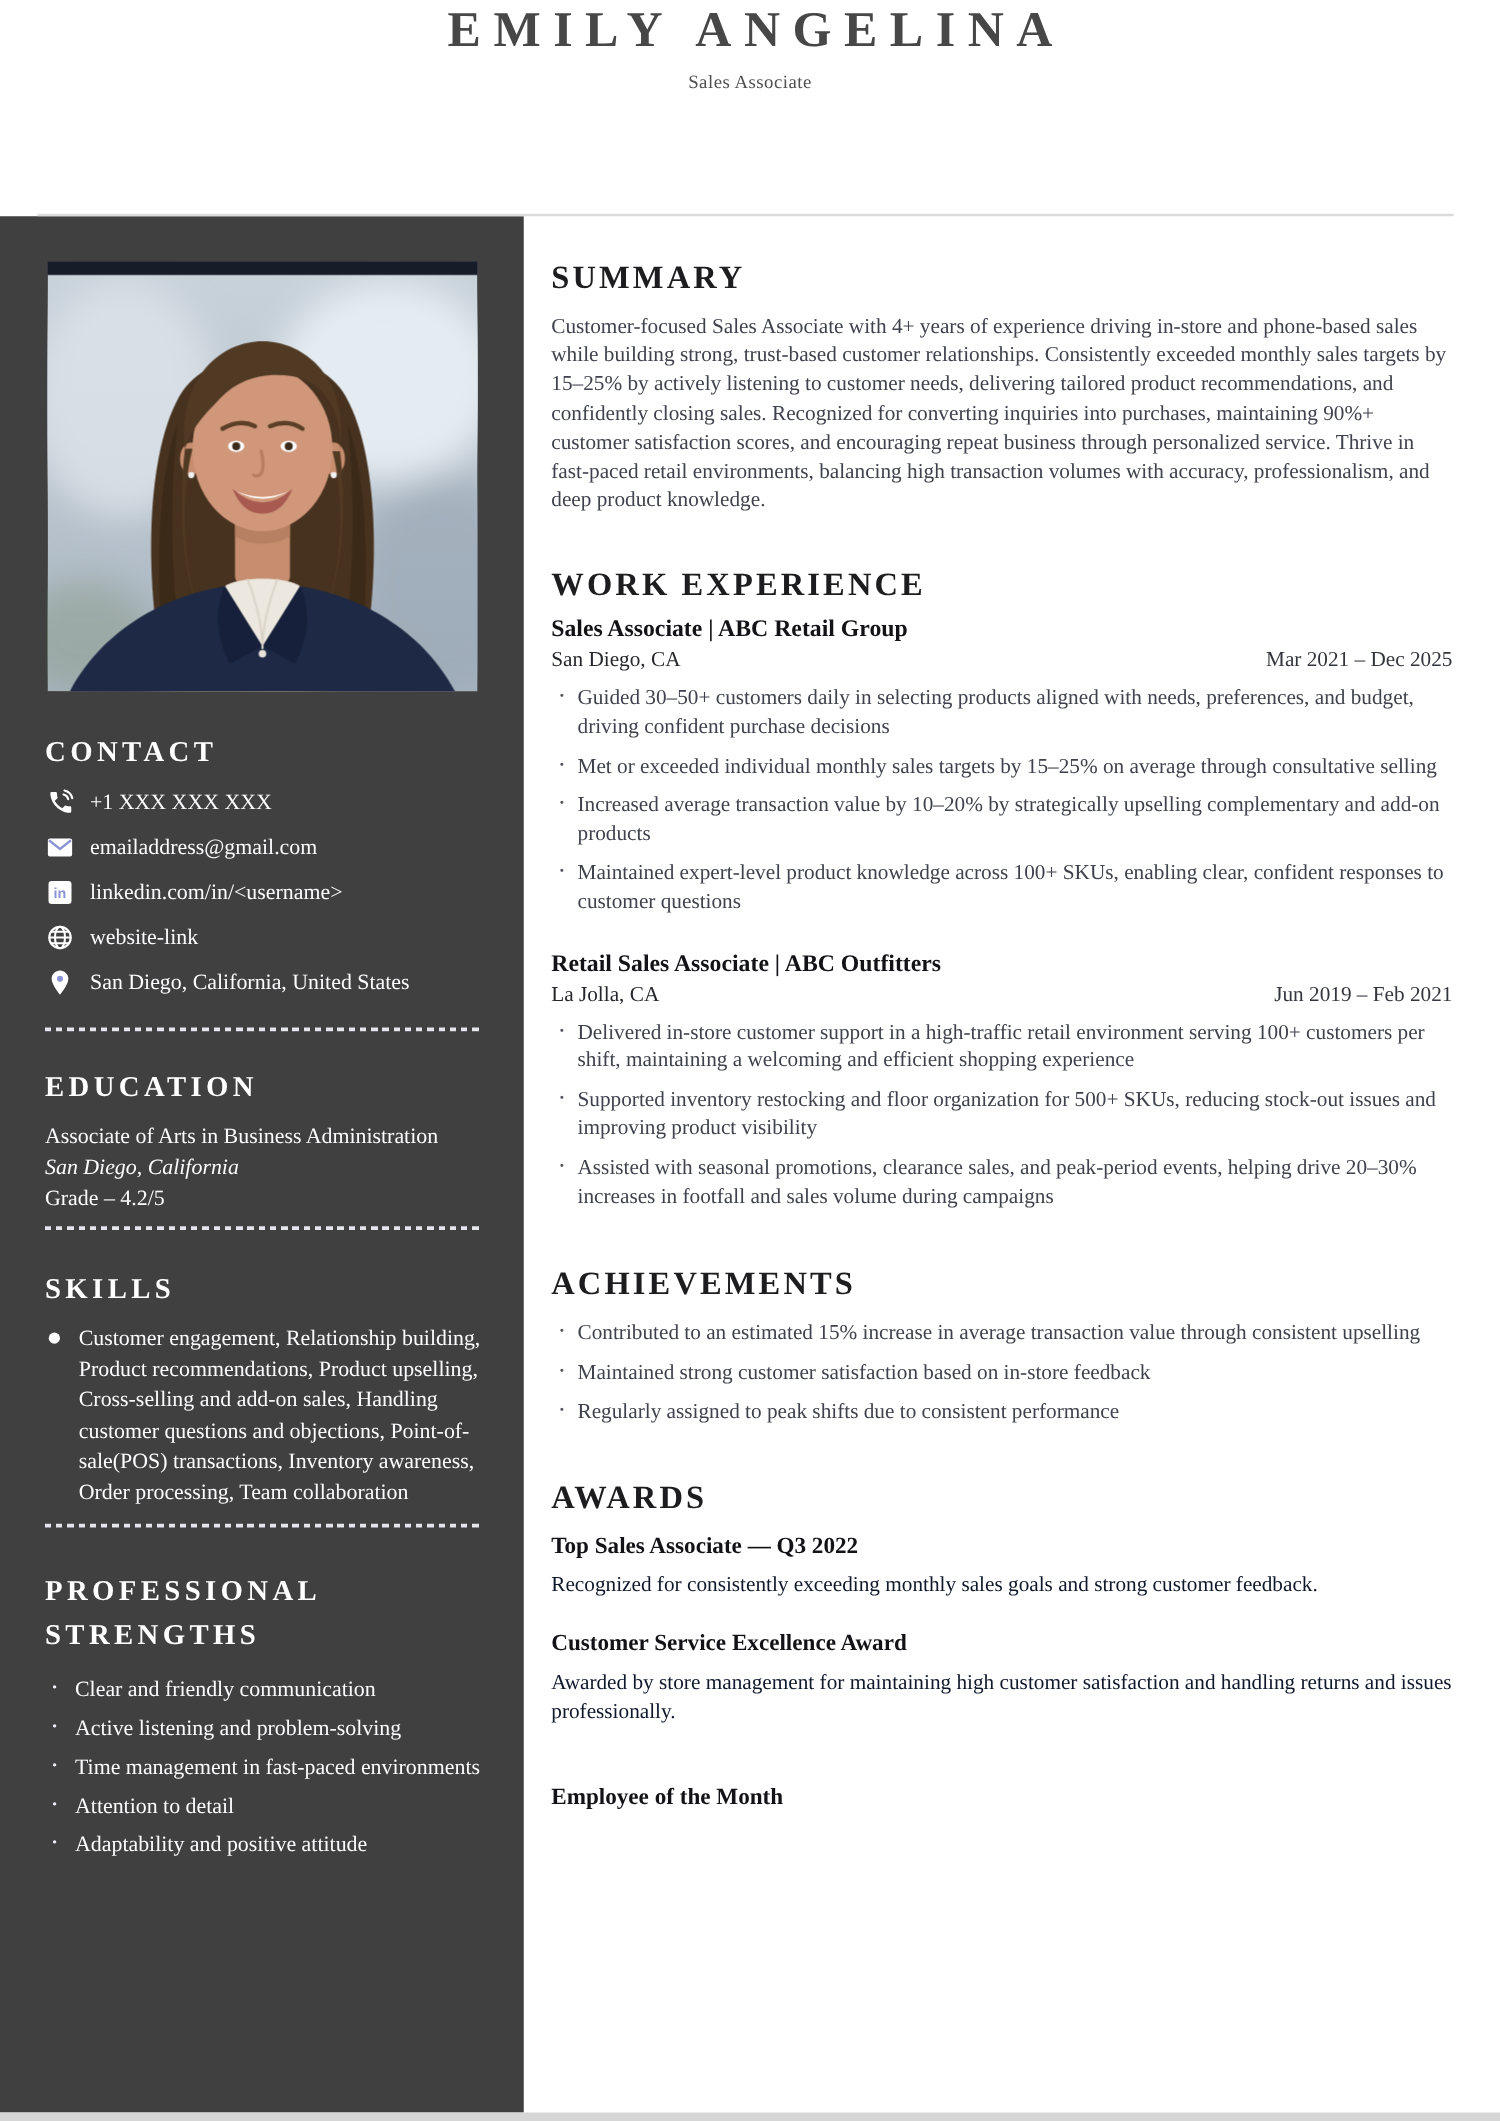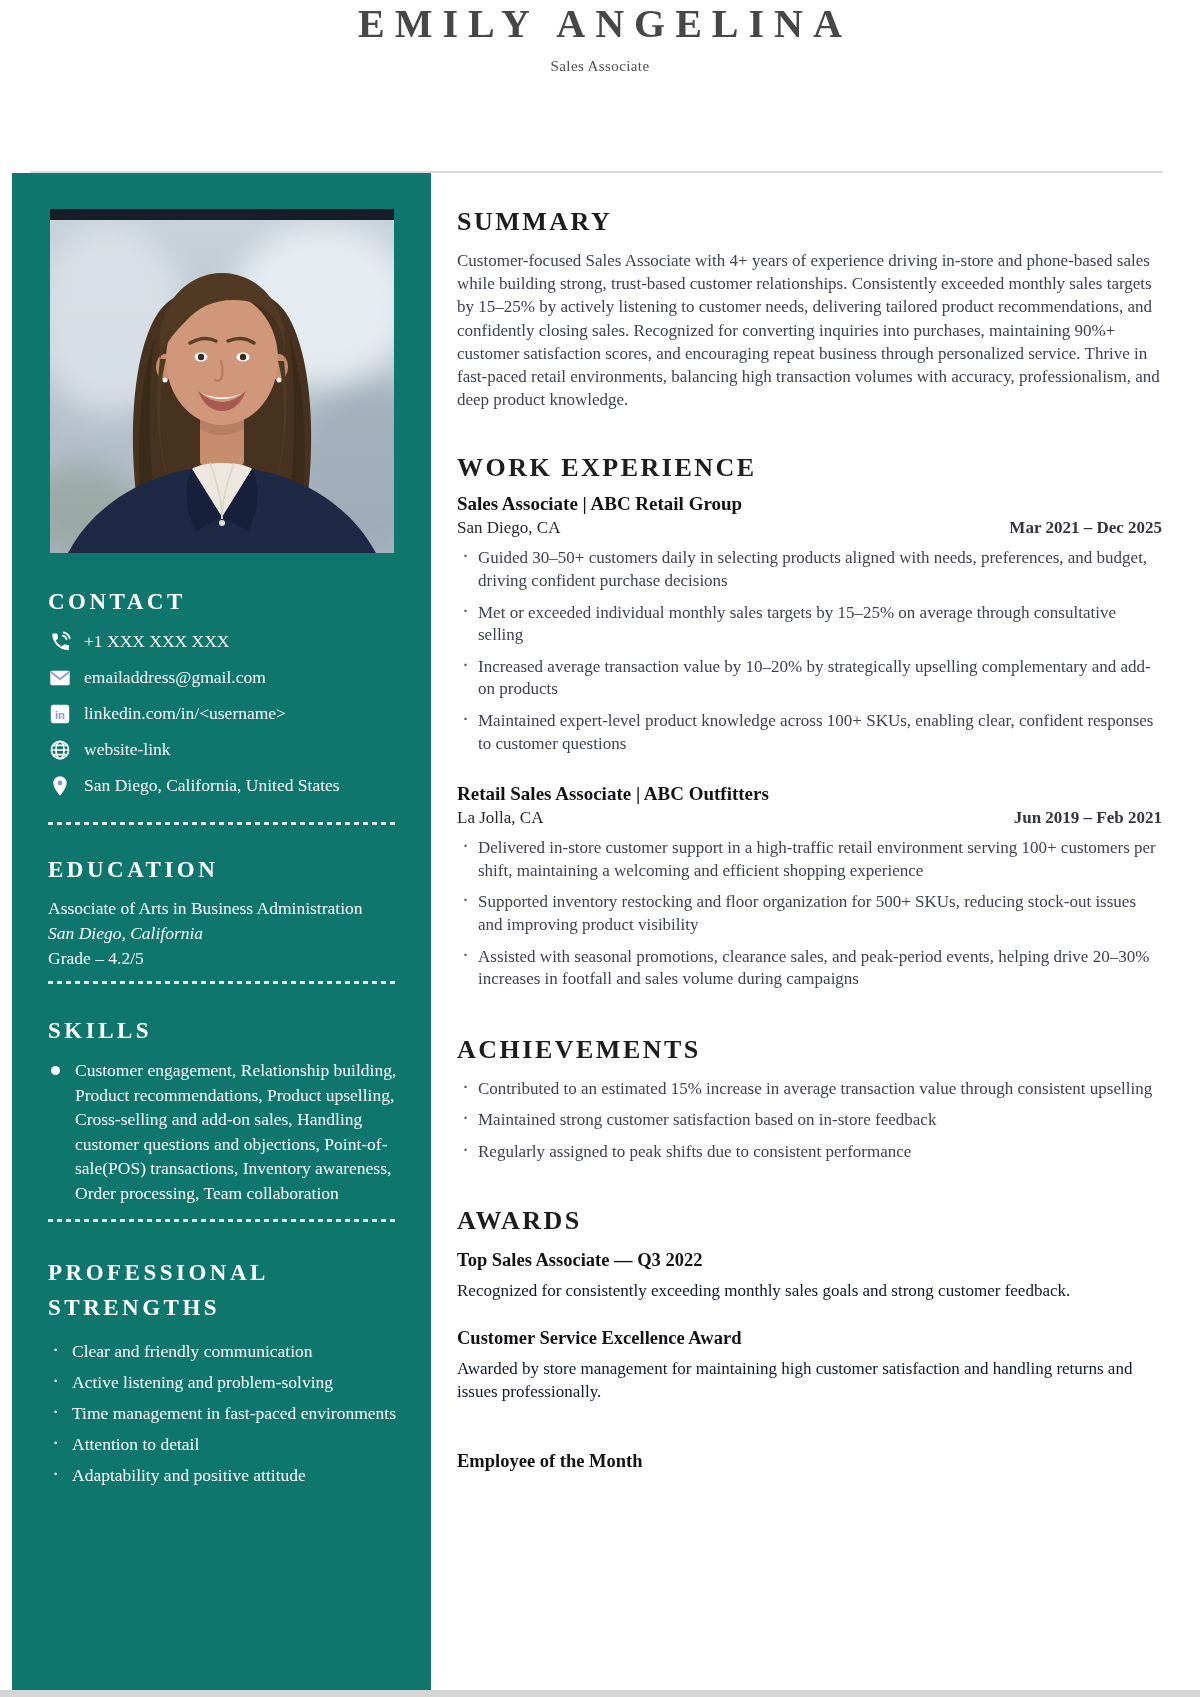--- a/index.html
+++ b/index.html
@@ -9,21 +9,21 @@
 
   
   .header { position:absolute; top:0; left:0; right:0; text-align:center; }
   .name { font-size:40px; font-weight:600; color:#474747; letter-spacing:10px; padding-left:10px; }
   .subtitle { margin-top:11px; font-size:15px; color:#4f4f4f; letter-spacing:0.4px; }
 
   .top-rule { position:absolute; top:171px; left:30px; right:37px; height:2px; background:#dadada; z-index:3; }
   .bottom-strip { position:absolute; left:0; right:0; bottom:0; height:7px; background:#d6d6d6; z-index:4; }
 
   
-  .sidebar { position:absolute; top:173px; left:0; width:419px; height:1517px; background:#0f766e; z-index:2; color:#fbfbfe;margin-left:12px; }
+  .sidebar { position:absolute; top:173px; left:0; width:419px; height:1517px; background:#404040; z-index:2; color:#fbfbfe; }
   .photo { width:344px; height:344px; margin:36px auto 0 auto; display:block; overflow:hidden; }
   .side-inner { padding:0 34px 0 36px; }
   .side-h { font-size:23px; font-weight:600; letter-spacing:3.5px; color:#ffffff; }
   .side-h.contact { margin-top:36px; }
   .contact-list { margin-top:14px;text-align:center; }
   .contact-row { display:flex; align-items:flex-start; margin-bottom:11px; }
   .contact-row .cicon { flex:0 0 24px; width:24px; height:24px; margin-right:12px; margin-top:1px; }
   .contact-row .ctext { font-size:17.5px; line-height:25px; color:#fdfdff; word-break:break-all; }
   .divider { margin-top:24px; height:3px; background:repeating-linear-gradient(90deg, rgba(238,238,246,.95) 0 5px, rgba(238,238,246,0) 5px 9px); }
 
@@ -39,30 +39,30 @@
   .skills-list li { position:relative; padding-left:27px; font-size:17.5px; line-height:24.5px; color:#fdfdff; }
   .skills-list li::before { content:""; position:absolute; left:3px; top:8px; width:9px; height:9px; border-radius:50%; background:#ffffff; }
   .divider.d3 { margin-top:14px; }
 
   .side-h.strengths { margin-top:34px; line-height:1.5; padding-right:40px; }
   .strength-list { margin-top:14px; list-style:none; }
   .strength-list li { position:relative; padding-left:24px; font-size:17.5px; line-height:24px; color:#fdfdff; margin-bottom:7px; }
   .strength-list li::before { content:"\00B7"; position:absolute; left:4px; top:-1px; font-size:22px; color:#f0f0f8; }
 
   
-  .main { position:absolute; top:173px; left:419px; right:0; padding:34px 38px 0 38px; z-index:1; }
+  .main { position:absolute; top:173px; left:403px; right:0; padding:34px 38px 0 38px; z-index:1; }
   .section-h { font-size:26px; font-weight:600; letter-spacing:2.5px; color:#1d1d1f; }
   .summary-text { margin-top:12px; font-size:17px; line-height:23.2px; color:#3f424c; }
 
   .section-h.work { margin-top:42px; }
   .job { margin-top:10px; }
   .job + .job { margin-top:28px; }
   .job-title { font-size:19px; font-weight:700; color:#131317; }
   .job-meta { display:flex; justify-content:space-between; align-items:baseline; margin-top:3px; font-size:17px; color:#26272c; }
-  .job-date { color:#33353c; white-space:nowrap;font-weight:bold; }
+  .job-date { color:#33353c; white-space:nowrap; }
   .bullets { margin-top:9px; list-style:none; }
   .bullets li { position:relative; padding-left:21px; font-size:17px; line-height:22.6px; color:#3f424c; margin-bottom:9px; }
   .bullets li::before { content:"\00B7"; position:absolute; left:5px; top:-2px; font-size:21px; color:#55565e; }
 
   .section-h.achieve { margin-top:44px; }
   .bullets.achieve { margin-top:13px; }
 
   .section-h.awards { margin-top:42px; }
   .award { margin-top:14px; }
   .award + .award { margin-top:26px; }

